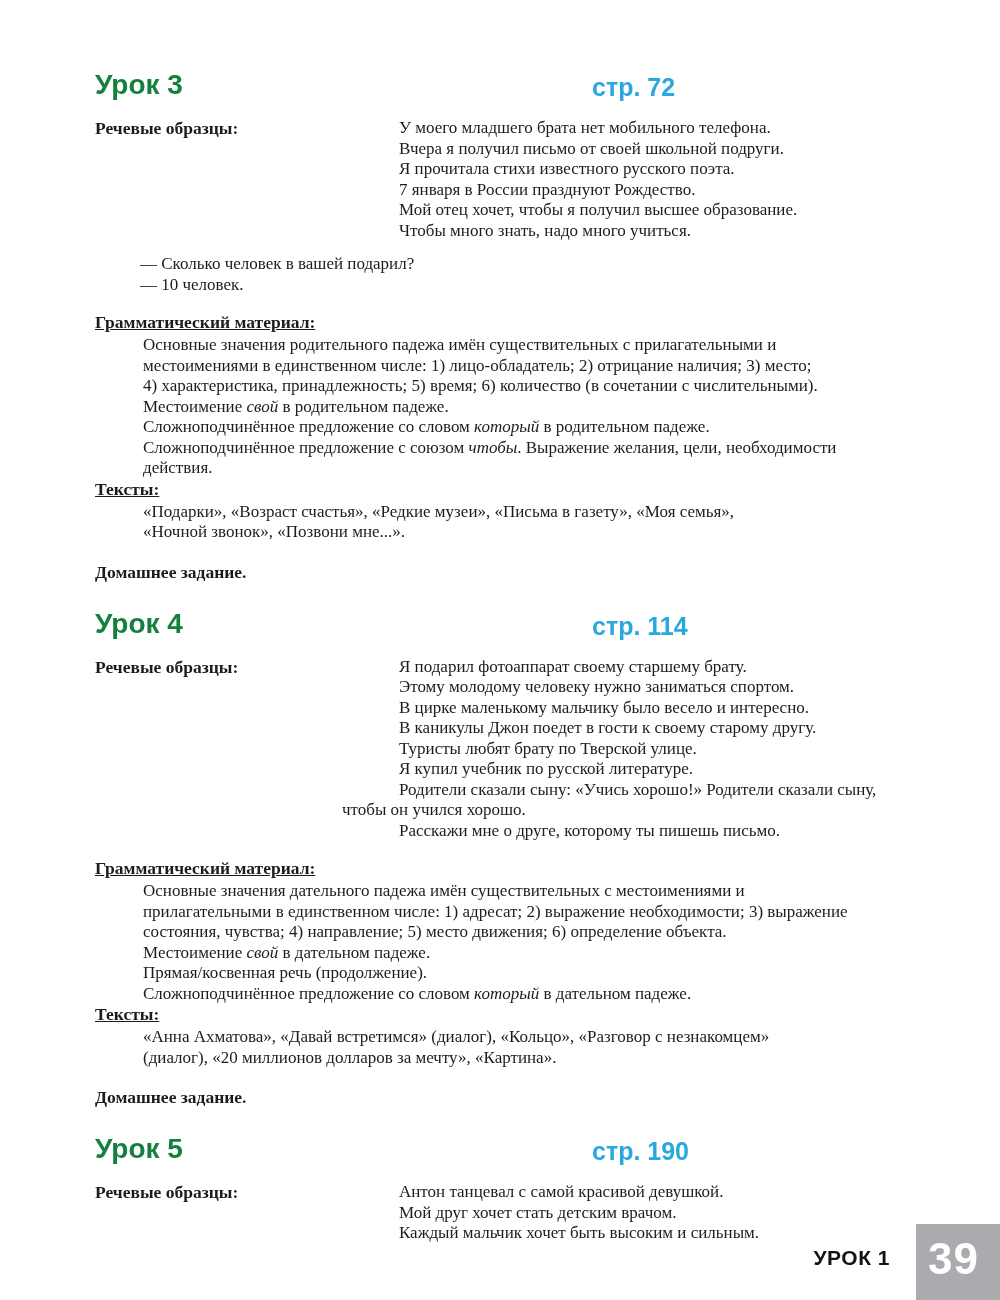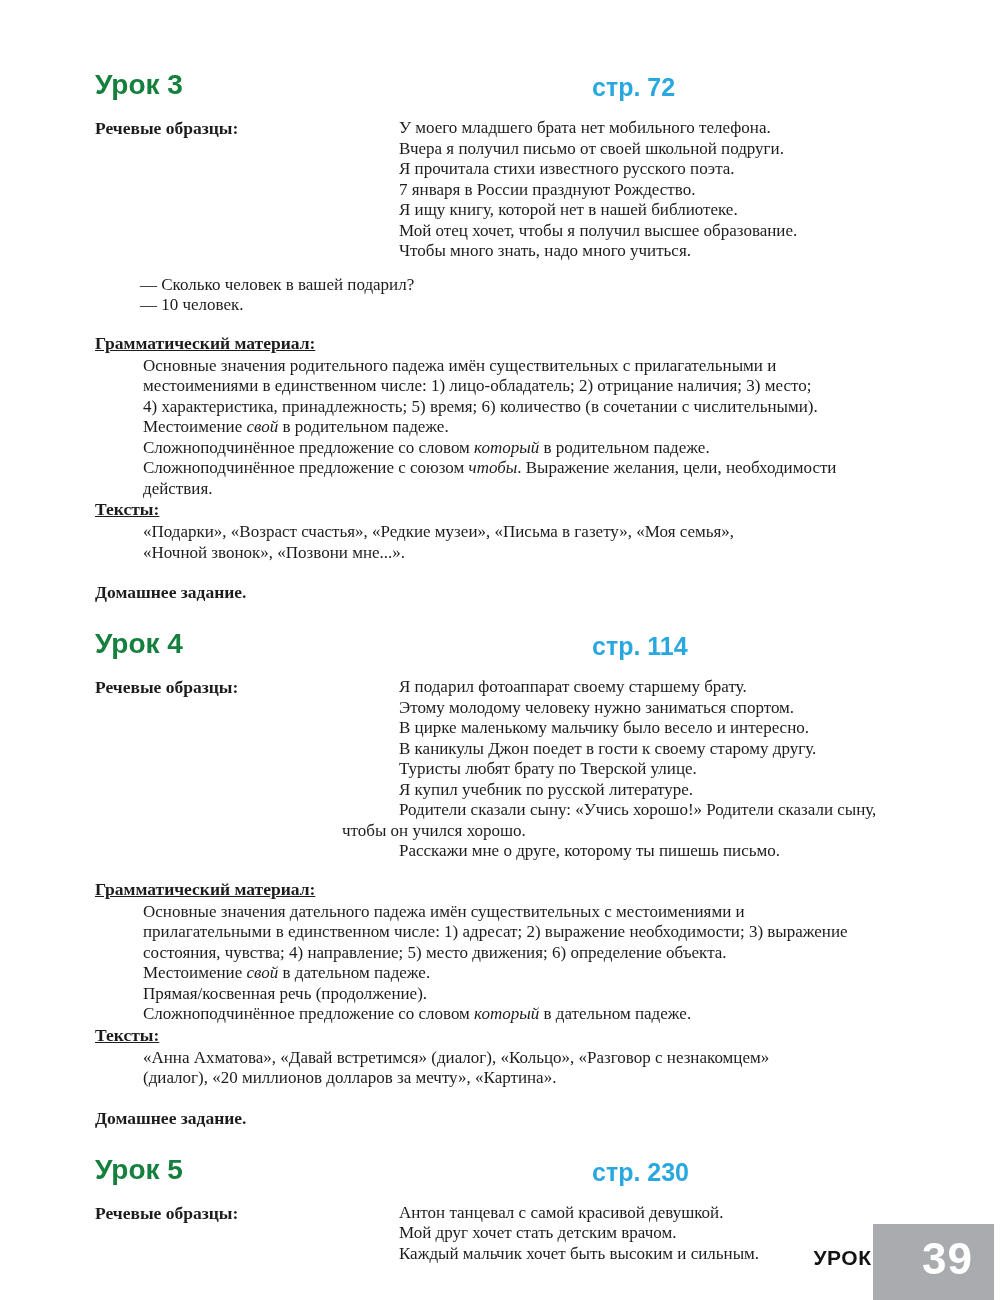--- a/index.html
+++ b/index.html
@@ -78,28 +78,27 @@
     right: 110px;
     top: 1246px;
     font-family: "Liberation Sans", sans-serif;
     font-weight: bold;
     font-size: 21px;
     letter-spacing: 0.5px;
     color: #141414;
   }
   .page-number-box {
     position: absolute;
-    right: 6px;
+    right: 0;
     bottom: 0;
     width: 84px;
     height: 76px;
     background: #a9abae;
     display: flex;
     align-items: center;
-    padding-left: 37px;
   }
   .page-number {
     font-family: "Liberation Sans", sans-serif;
     font-weight: bold;
     font-size: 44px;
     color: #ffffff;
     margin-left: 12px;
     margin-bottom: 6px;
     letter-spacing: 1px;
   }
@@ -112,21 +111,20 @@
     <div>
         <section class="lesson-section">
           <div class="heading-row"><h2 class="lesson-heading">Урок 3</h2><span class="page-ref">стр. 72</span></div>
           <div class="speech-row">
             <span class="label">Речевые образцы:</span>
             <div class="speech-lines">
               <div class="line">У моего младшего брата нет мобильного телефона.</div>
               <div class="line">Вчера я получил письмо от своей школьной подруги.</div>
               <div class="line">Я прочитала стихи известного русского поэта.</div>
               <div class="line">7 января в России празднуют Рождество.</div>
-              <div class="line">Я ищу книгу, которой нет в нашей библиотеке.</div>
               <div class="line">Мой отец хочет, чтобы я получил высшее образование.</div>
               <div class="line">Чтобы много знать, надо много учиться.</div>
             </div>
           </div>
           <div class="dialog">
             <div class="line">— Сколько человек в вашей подарил?</div>
             <div class="line">— 10 человек.</div>
           </div>
           <h3 class="sub-label">Грамматический материал:</h3>
           <div class="indent-block">
@@ -171,21 +169,21 @@
             <div class="line">Сложноподчинённое предложение со словом <i>который</i> в дательном падеже.</div>
           </div>
           <h3 class="sub-label texts-label">Тексты:</h3>
           <div class="indent-block">
             <div class="line">«Анна Ахматова», «Давай встретимся» (диалог), «Кольцо», «Разговор с незнакомцем»</div>
             <div class="line">(диалог), «20 миллионов долларов за мечту», «Картина».</div>
           </div>
           <p class="homework">Домашнее задание.</p>
         </section>
         <section class="lesson-section">
-          <div class="heading-row"><h2 class="lesson-heading">Урок 5</h2><span class="page-ref">стр. 230</span></div>
+          <div class="heading-row"><h2 class="lesson-heading">Урок 5</h2><span class="page-ref">стр. 190</span></div>
           <div class="speech-row">
             <span class="label">Речевые образцы:</span>
             <div class="speech-lines">
               <div class="line">Антон танцевал с самой красивой девушкой.</div>
               <div class="line">Мой друг хочет стать детским врачом.</div>
               <div class="line">Каждый мальчик хочет быть высоким и сильным.</div>
             </div>
           </div>
         </section>
       </div>

